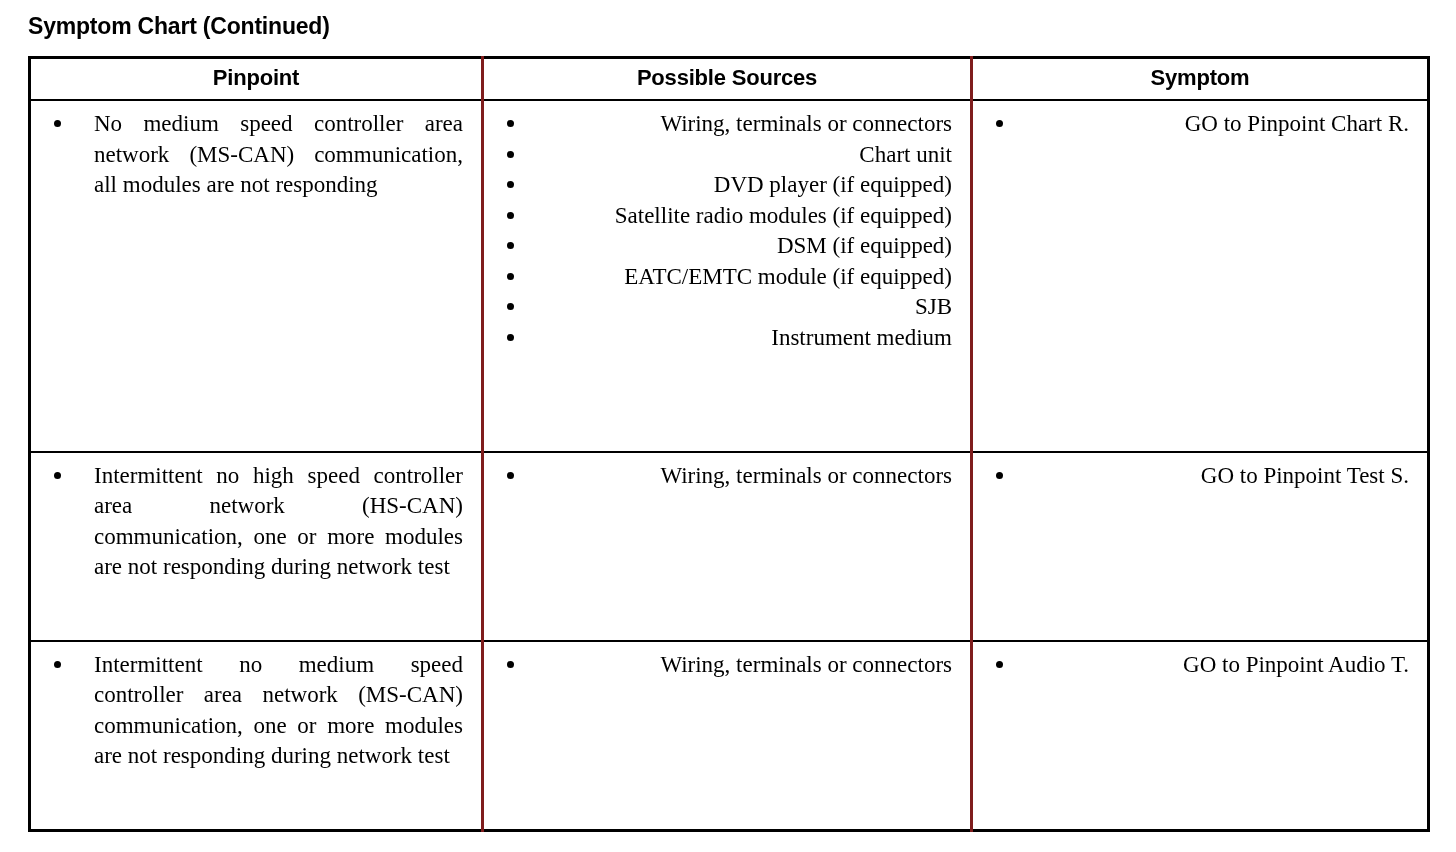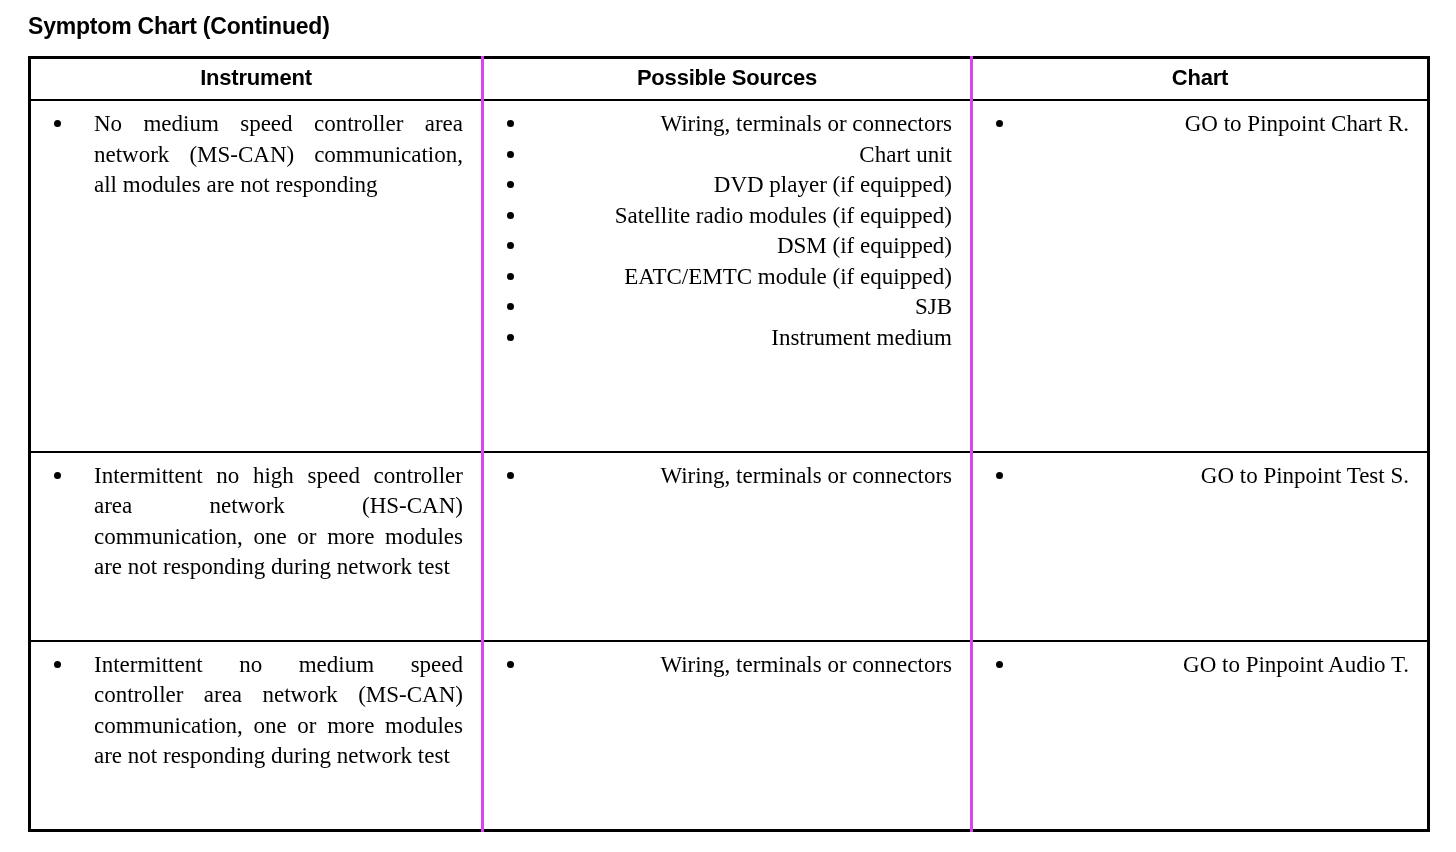--- a/index.html
+++ b/index.html
@@ -52,21 +52,21 @@
   .symptom-table th,
   .symptom-table td {
     border: 0;
     padding: 0;
     vertical-align: top;
   }
 
   
   .symptom-table th.sep,
   .symptom-table td.sep {
-    border-left: 3px solid #d946ef;
+    border-left: 3px solid #7f1d1d;
   }
 
   
   .symptom-table thead th {
     height: 38px;
     border-bottom: 2px solid #000;
     text-align: center;
     vertical-align: middle;
     font-family: "Liberation Sans", "DejaVu Sans", sans-serif;
     font-weight: bold;
@@ -128,23 +128,23 @@
 
   <table class="symptom-table">
     <colgroup>
       <col class="col-condition">
       <col class="col-sources">
       <col class="col-action">
     </colgroup>
 
     <thead>
       <tr>
-        <th>Instrument</th>
+        <th>Pinpoint</th>
         <th class="sep">Possible Sources</th>
-        <th class="sep">Chart</th>
+        <th class="sep">Symptom</th>
       </tr>
     </thead>
 
     <tbody>
 
       <tr>
         <td>
           <div class="cell">
             <ul class="bullets">
               <li>

